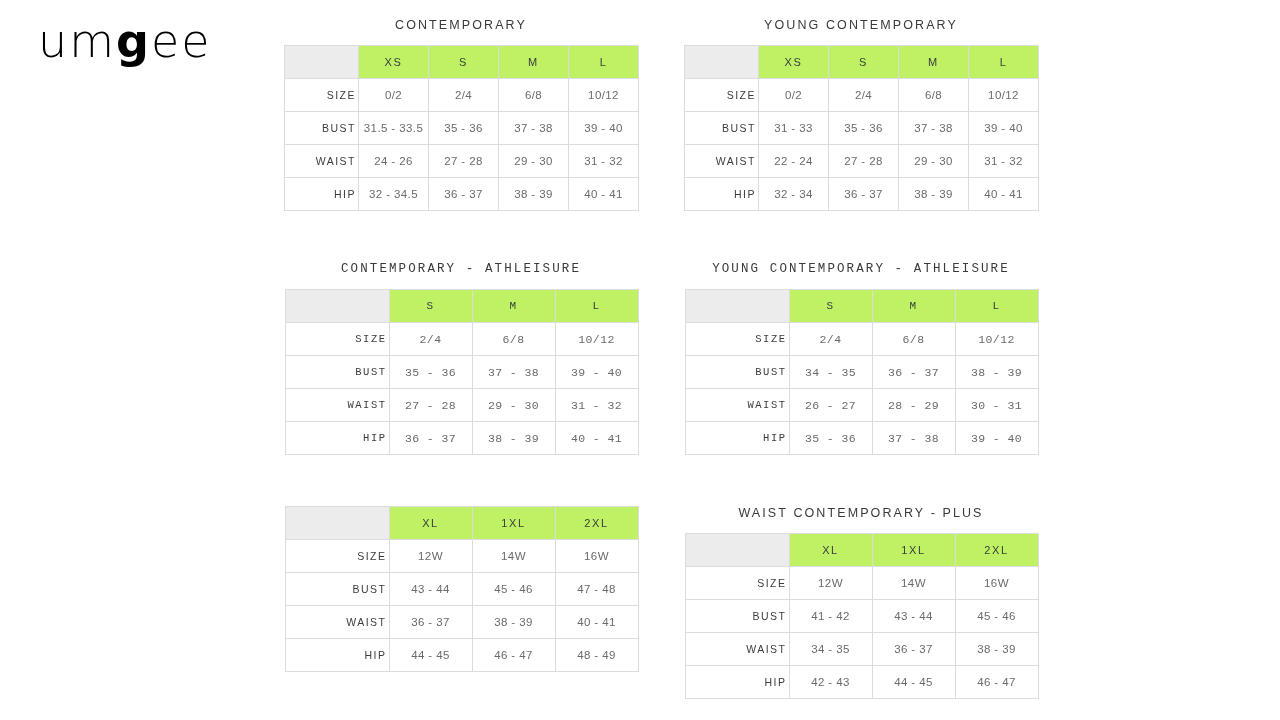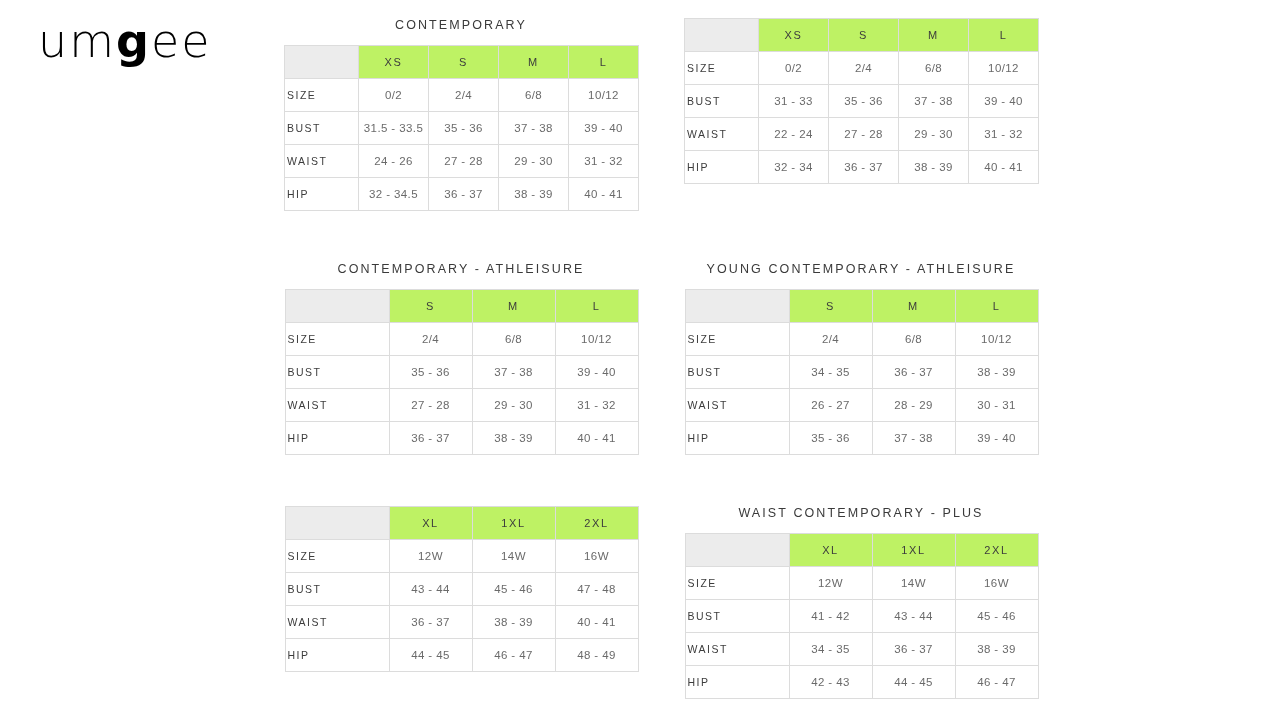--- a/index.html
+++ b/index.html
@@ -75,38 +75,38 @@
     color: #3c3c3c;
   }
   table.size-table thead th.corner {
     background: #ececec;
   }
   table.size-table tbody th.rowhead {
     font-size: 10.5px;
     letter-spacing: 1.5px;
     color: #3c3c3c;
     background: #ffffff;
-    text-align: left;
+    text-align: right;
   }
   table.size-table tbody td {
     font-size: 11.5px;
     color: #6a6a6a;
     letter-spacing: .4px;
   }
 
   
   .t4 col.c0 { width: 74px; }
   .t4 col.cx { width: 70px; }
   
   .t3 col.c0 { width: 104px; }
   .t3 col.cx { width: 83px; }
 
   
   .row-1 { position: absolute; top: 18px;  width: 100%; }
-  .row-2 { position: absolute; top: 262px; width: 100%; }
+  .row-2 { position: absolute; top: 262px; width: 100%; font-family: Liberation Mono, monospace; }
   .row-3 { position: absolute; top: 506px; width: 100%; }
 
   .block-title.t1 { margin-bottom: 13px; }
   .tbl-wrap-4 { width: 354px; }
   .tbl-wrap-3 { width: 353px; margin: 0 auto; }
 </style>
 </head>
 <body>
 
 <div class="page">
@@ -266,20 +266,21 @@
             </tbody>
           </table>
         </div>
       </div>
 
     </div>
 
     <div class="col-right">
 
       <div class="row-1 block">
+        <div class="block-title t1">YOUNG CONTEMPORARY</div>
         <div class="tbl-wrap-4">
           <table class="size-table t4">
             <colgroup>
                 <col class="c0">
                 <col class="cx">
                 <col class="cx">
                 <col class="cx">
                 <col class="cx">
               </colgroup>
             <thead>

